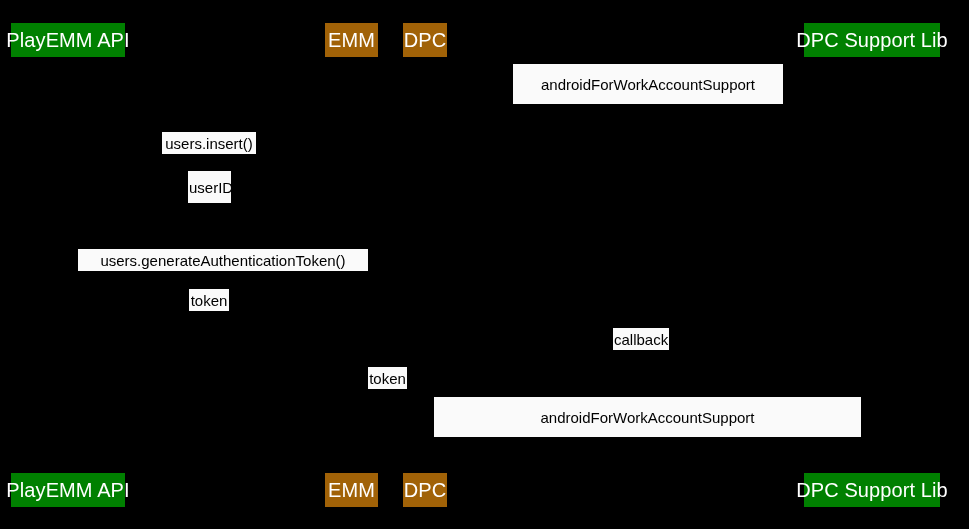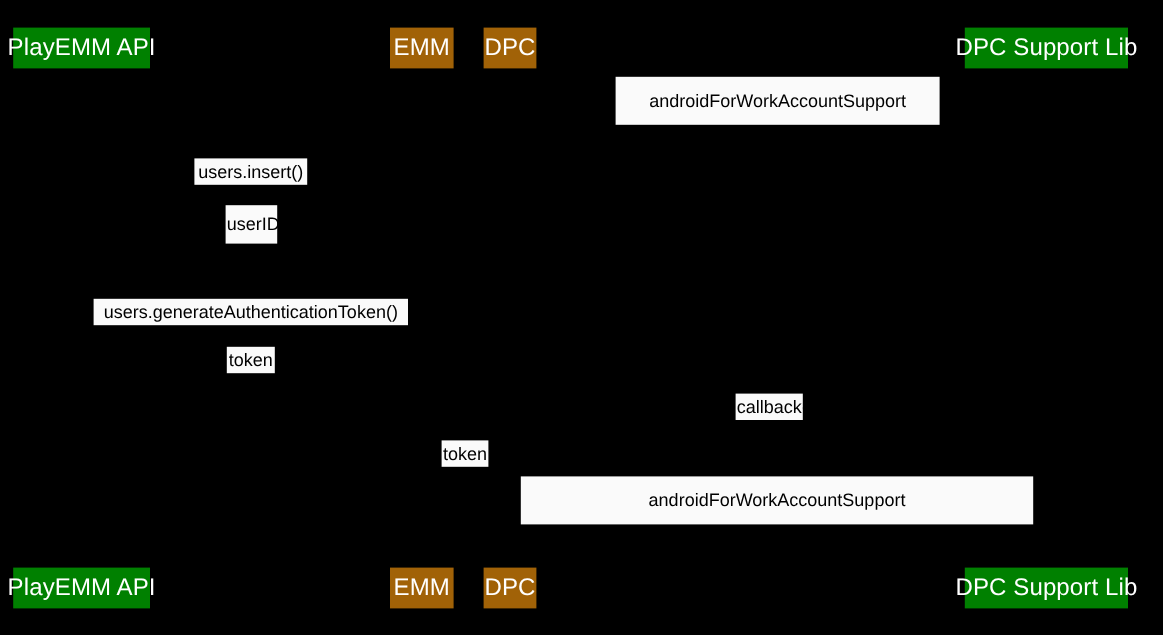--- a/index.html
+++ b/index.html
@@ -80,21 +80,21 @@
 
   <div class="msg" style="left:162px; top:132px; width:94px; height:22px;">
     <span class="line">users.insert()</span>
   </div>
 
   <div class="msg" style="left:188px; top:159px; width:43px; height:32px;margin-top:12px;">
     <span class="line">userID</span>
   </div>
 
 
-  <div class="msg" style="left:78px; top:249px; width:262px; height:22px;">
+  <div class="msg" style="left:78px; top:249px; width:290px; height:22px;">
     <span class="line">users.generateAuthenticationToken()</span>
   </div>
 
   <div class="msg" style="left:189px; top:289px; width:40px; height:22px;">
     <span class="line">token</span>
   </div>
 
   <div class="msg" style="left:613px; top:328px; width:56px; height:22px;">
     <span class="line">callback()</span>
   </div>

